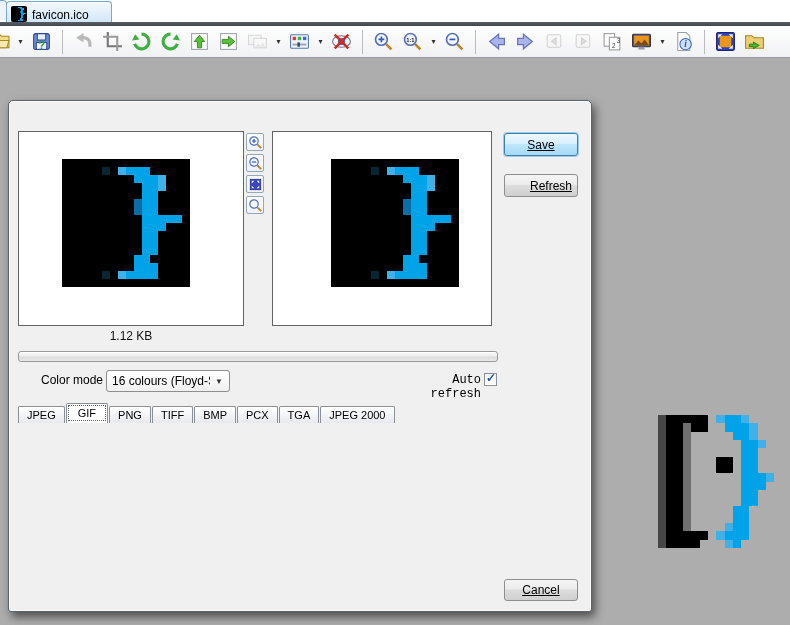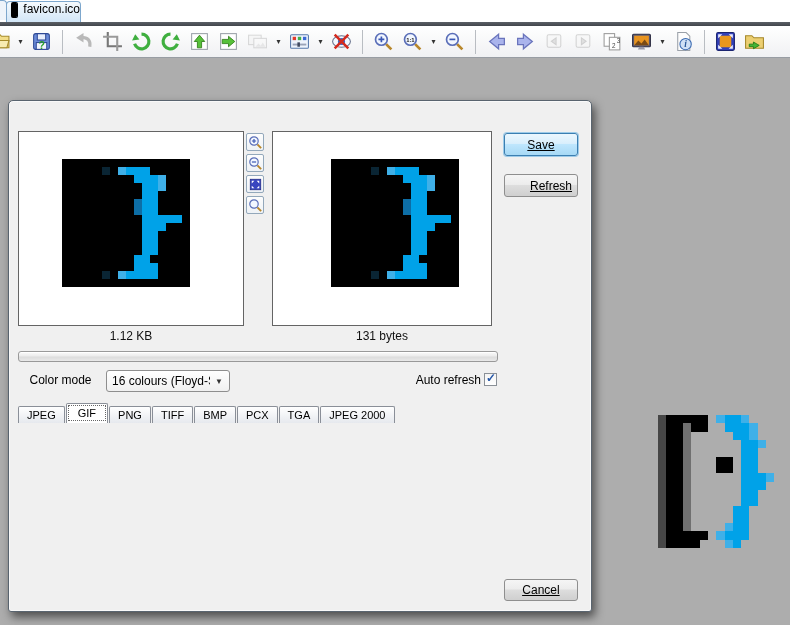--- a/index.html
+++ b/index.html
@@ -4,23 +4,23 @@
 <style>
   * { margin:0; padding:0; box-sizing:border-box; }
   html,body { width:790px; height:625px; }
   body { font-family:"Liberation Sans", sans-serif; font-size:12px; color:#000; }
   #screen { position:relative; width:790px; height:625px; overflow:hidden; background:#adadad; }
 
   
   .tabrow { position:absolute; left:0; top:0; width:790px; height:22px; background:#ffffff; }
   .tab-sliver { position:absolute; left:0; top:2; width:7px; height:20px; background:#eef4fa;
     border:1px solid #7da7cd; border-left:none; border-bottom:none; border-radius:0 4px 0 0; }
-  .doctab { position:absolute; left:6px; top:1px; width:75px; height:21px;
+  .doctab { position:absolute; left:6px; top:1px; width:106px; height:21px;
     background:linear-gradient(180deg,#f5fafd,#d2e6f7); border:1px solid #7da7cd; border-bottom:none;
-    border-radius:4px 4px 0 0; display:flex; align-items:flex-start; gap:5px; padding-left:4px; }
+    border-radius:4px 4px 0 0; display:flex; align-items:flex-end; gap:5px; padding-left:4px; }
   .doctab-icon { width:16px; height:16px; border-radius:2px; overflow:hidden; line-height:0; }
   .doctab-label { font-size:12px; }
   .tabline { position:absolute; left:0; top:22px; width:790px; height:4px;
     background:linear-gradient(180deg,#5b6066,#42464c); }
 
   
   .toolbar { position:absolute; left:0; top:26px; width:790px; height:32px;
     background:linear-gradient(180deg,#ffffff,#f0f1f3); border-bottom:1px solid #989da3;
     display:flex; align-items:center; gap:2px; overflow:hidden; }
   .tbtn { width:27px; height:27px; display:flex; align-items:center; justify-content:center;
@@ -78,28 +78,28 @@
   #saveBtn    { left:495px; top:32px;  width:74px; }
   #refreshBtn { left:495px; top:73px;  width:74px;padding-left:20px; }
   #cancelBtn  { left:495px; top:478px; width:74px; height:22px; }
   .u { text-decoration:underline; }
 
   .progress { position:absolute; left:9px; top:250px; width:480px; height:11px;
     border:1px solid #999; border-radius:3px;
     background:linear-gradient(180deg,#fbfbfb,#ececec 45%,#dcdcdc 55%,#e9e9e9);
     box-shadow:inset 0 1px 0 #fff; }
 
-  .cm-label { position:absolute; left:9px; top:272px; width:85px; text-align:center; }
+  .cm-label { position:absolute; left:9px; top:272px; width:85px; text-align:right; }
   .combo { position:absolute; left:97px; top:269px; width:124px; height:22px;
     background:linear-gradient(180deg,#ffffff,#f0f0f0); border:1px solid #8e8e8e; border-radius:3px; }
   .combo-text { position:absolute; left:5px; top:3px; width:98px; white-space:nowrap; overflow:hidden; }
   .combo-arrow { position:absolute; right:3px; top:3px; width:14px; height:14px; font-size:8px;
     color:#333; display:flex; align-items:center; justify-content:center; }
   #transBtn { left:225px; top:269px; width:136px; height:22px; }
-  .ar-label { position:absolute; left:400px; top:272px; width:72px; text-align:right; }
+  .ar-label { position:absolute; left:400px; top:272px; width:72px; text-align:right;font-family:Liberation Mono, monospace; }
   .checkbox { width:13px; height:13px; background:linear-gradient(180deg,#f4f4f4,#ffffff);
     border:1px solid #8a9097; position:relative; }
   #arCheck { position:absolute; left:475px; top:272px; }
   .checkbox .check { position:absolute; left:1px; top:-3px; color:#2456a8; font-size:12px; font-weight:bold; }
 
   .ftabs { position:absolute; left:9px; top:302px; height:20px; display:flex; align-items:flex-end; }
   .ftab { height:17px; padding:0 8px; font-size:11px; line-height:16px;
     background:linear-gradient(180deg,#ffffff,#e6e9ee); border:1px solid #8a8f98; border-bottom:none;
     border-radius:2px 2px 0 0; margin-right:1px; }
   .ftab.sel { height:20px; background:#ffffff; position:relative; z-index:3; padding:0 11px;
@@ -1214,21 +1214,20 @@
             <rect x="10" y="15" width="1" height="1" fill="#000000"></rect>
             <rect x="11" y="15" width="1" height="1" fill="#000000"></rect>
             <rect x="12" y="15" width="1" height="1" fill="#000000"></rect>
             <rect x="13" y="15" width="1" height="1" fill="#000000"></rect>
             <rect x="14" y="15" width="1" height="1" fill="#000000"></rect>
             <rect x="15" y="15" width="1" height="1" fill="#000000"></rect>
           </svg></div>
     </div>
 
     <div class="sizelabel s1">1.12 KB</div>
-    <div class="sizelabel s2">131 bytes</div>
 
     <div class="btn default" id="saveBtn">Save</div>
     <div class="btn" id="refreshBtn">Refresh</div>
 
     <div class="progress"></div>
 
     <div class="cm-label">Color mode</div>
     <div class="combo">
       <span class="combo-text">16 colours  (Floyd-Stein</span>
       <span class="combo-arrow">▼</span>

